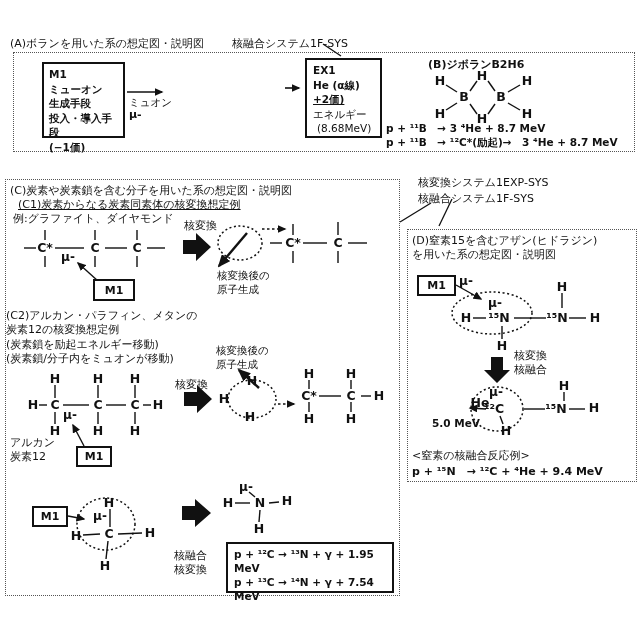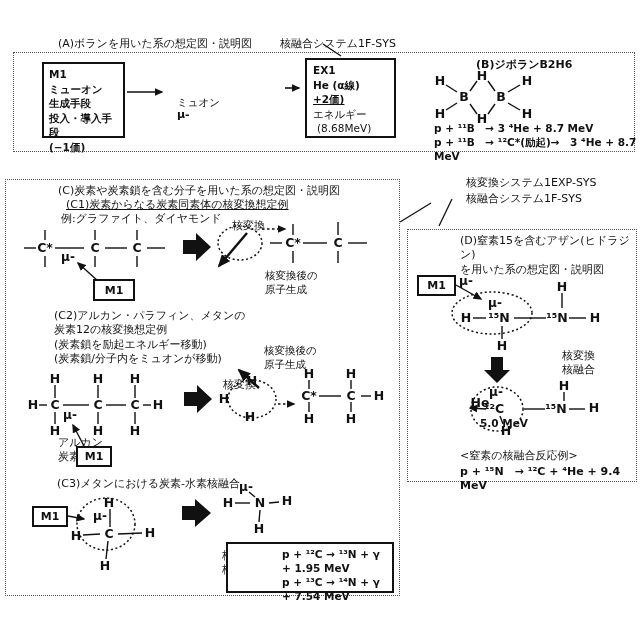--- a/index.html
+++ b/index.html
@@ -2,21 +2,21 @@
 <html><head>
 <meta charset="utf-8">
 <style>
   * { margin:0; padding:0; box-sizing:border-box; }
   html,body { background:#fff; }
   #fig {
     position:relative; width:640px; height:640px; background:#fff;
     font-family:"DejaVu Sans","Liberation Sans",sans-serif; color:#111;
     overflow:hidden;
   }
-  .t { position:absolute; white-space:pre-line; font-size:11px; line-height:1.3; color:#111;margin-left:48px; }
+  .t { position:absolute; white-space:pre-line; font-size:11px; line-height:1.3; color:#111; }
   .small { font-size:10.5px; }
   .b { font-weight:bold; }
   .atom { position:absolute; transform:translate(-50%,-50%); font-weight:bold;
           font-size:12.5px; line-height:1; white-space:nowrap; }
   .mu { font-size:12px; }
   .box { position:absolute; border:2px solid #111; background:#fff; }
   .m1box { display:flex; align-items:center; justify-content:center;
            font-weight:bold; font-size:11px; }
   .boxtext { padding:3px 5px; font-weight:bold; font-size:10.5px; line-height:14.5px; white-space:pre-line; }
   .dbox { position:absolute; border:1.6px dotted #555; background:transparent; }
@@ -160,21 +160,21 @@
   <div class="box boxtext" style="left:42px; top:62px; width:83px; height:76px;">M1
 ミューオン
 生成手段
 投入・導入手段
 (−1価)</div>
 
   <div class="t small" style="left:129px; top:96px;">ミュオン</div>
   <div class="t b" style="left:129px; top:108px;">μ-</div>
 
 
-  <div class="box" style="left:305px; top:58px; width:91px; height:80px; padding-top:3px;">
+  <div class="box" style="left:305px; top:58px; width:77px; height:80px; padding-top:3px;">
     <div class="exline b">EX1</div>
     <div class="exline b">He (α線)</div>
     <div class="exline b u">+2価)</div>
     <div class="exline">エネルギー</div>
     <div class="exline" style="padding-left:10px;">(8.68MeV)</div>
   </div>
 
   <div class="t b" style="left:428px; top:58px;">(B)ジボランB2H6</div>
   <div class="atom" style="left:464px; top:97px;">B</div>
   <div class="atom" style="left:501px; top:97px;">B</div>
@@ -231,21 +231,20 @@
   <div class="atom" style="left:224px; top:399px;">H</div>
   <div class="atom" style="left:250px; top:417px;">H</div>
   <div class="atom" style="left:309px; top:396px;">C*</div>
   <div class="atom" style="left:351px; top:396px;">C</div>
   <div class="atom" style="left:379px; top:396px;">H</div>
   <div class="atom" style="left:309px; top:374px;">H</div>
   <div class="atom" style="left:351px; top:374px;">H</div>
   <div class="atom" style="left:309px; top:419px;">H</div>
   <div class="atom" style="left:351px; top:419px;">H</div>
 
-  <div class="t" style="left:9px; top:477px;">(C3)メタンにおける炭素-水素核融合</div>
   <div class="box m1box" style="left:32px; top:506px; width:36px; height:21px;">M1</div>
   <div class="atom mu" style="left:100px; top:516px;">μ-</div>
   <div class="atom" style="left:109px; top:534px;">C</div>
   <div class="atom" style="left:109px; top:503px;">H</div>
   <div class="atom" style="left:76px;  top:536px;">H</div>
   <div class="atom" style="left:150px; top:533px;">H</div>
   <div class="atom" style="left:105px; top:566px;">H</div>
   <div class="t" style="left:174px; top:549px;">核融合
 核変換</div>
 

